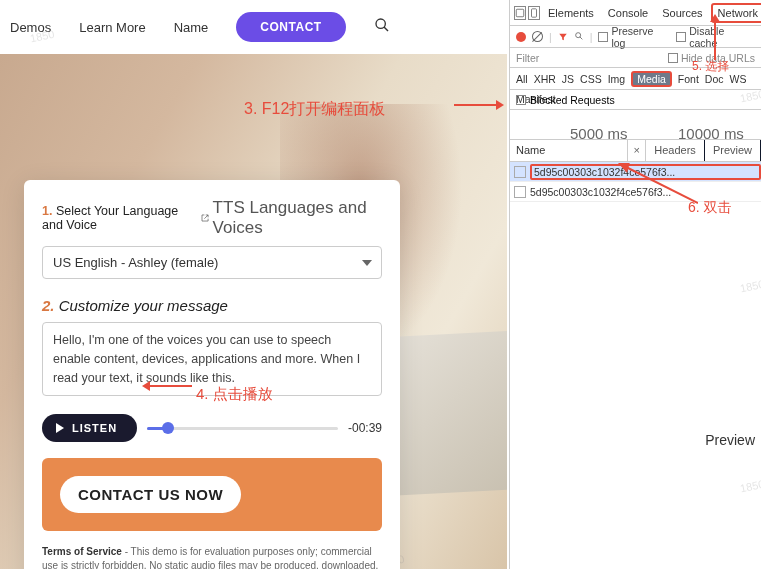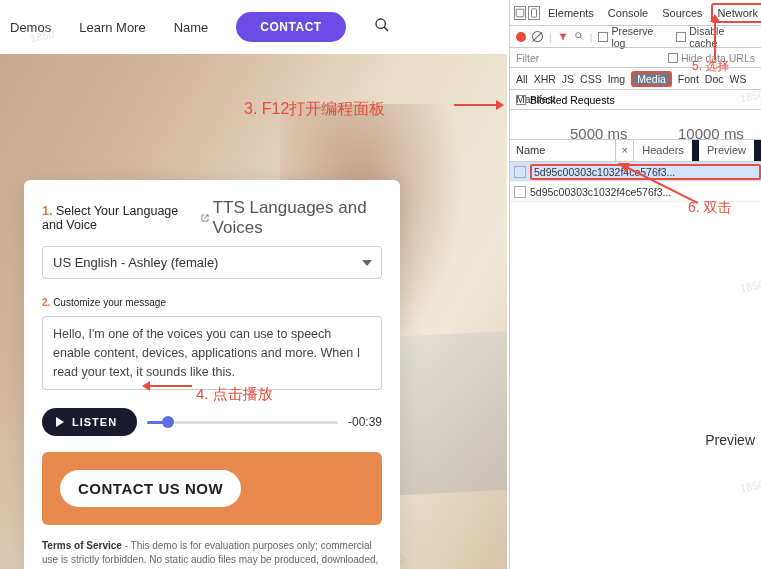--- a/index.html
+++ b/index.html
@@ -13,21 +13,21 @@
 .hero::before { content:""; position:absolute; left:280px; top:50px; width:200px; height:280px; background: radial-gradient(ellipse at 40% 30%, rgba(139,69,40,0.4), transparent 60%); }
 .hero::after { content:""; position:absolute; right:-20px; top:280px; width:180px; height:160px; background: linear-gradient(135deg,#e8e4dc,#c8c0b0); border-radius:8px; transform:skew(-8deg,-3deg); }
 .card { position: absolute; left: 24px; top: 126px; width: 376px; background: #fff; border-radius: 6px; box-shadow: 0 4px 24px rgba(0,0,0,0.12); padding: 18px 18px 14px 18px; z-index: 5; }
 .step-row { display:flex; justify-content:space-between; align-items:center; margin-bottom:8px; }
 .step-label { font-size: 12.5px; color: #222; font-weight:500; }
 .step-label .num { color: #d97842; font-weight: 600; }
 .meta-link { font-size: 17px; color: #555; display:flex; align-items:center; gap:4px; }
 .select-el { width:100%; padding:8px 10px; font-size:13px; border:1px solid #ccc; border-radius:4px; color:#333; background:#fff; appearance:none; }
 .select-wrap { position:relative; margin-bottom:18px; }
 .select-wrap::after { content:""; position:absolute; right:10px; top:50%; width:0; height:0; border-left:5px solid transparent; border-right:5px solid transparent; border-top:6px solid #666; transform:translateY(-50%); pointer-events:none; }
-.step2 { font-size:10px; color:#222; margin-bottom:8px; font-weight:500; }
+.step2 { font-size:15px; color:#222; margin-bottom:8px; font-weight:500;font-style:italic; }
 .step2 .num { color:#d97842; font-weight:600; }
 .msg-box { width:100%; height:74px; padding:8px 10px; font-size:12.5px; border:1px solid #ccc; border-radius:4px; resize:none; color:#444; line-height:1.5; font-family:inherit; }
 .player { display:flex; align-items:center; gap:10px; margin-top:14px; }
 .listen-btn { background:#1a1a2e; color:#fff; border:none; border-radius:20px; padding:8px 20px 8px 14px; font-size:11px; font-weight:600; letter-spacing:1px; display:flex; align-items:center; gap:8px; cursor:pointer; }
 .play-tri { width:0; height:0; border-top:5px solid transparent; border-bottom:5px solid transparent; border-left:8px solid #fff; }
 .track { flex:1; height:3px; background:#ddd; border-radius:2px; position:relative; }
 .track::before { content:""; position:absolute; left:0; top:0; width:11%; height:100%; background:#5b6ee8; border-radius:2px; }
 .thumb { position:absolute; left:11%; top:50%; width:12px; height:12px; background:#5b6ee8; border-radius:50%; transform:translate(-50%,-50%); }
 .duration { font-size:12px; color:#333; }
 .cta-panel { background:#e88a4d; border-radius:6px; padding:18px; margin-top:16px; display:flex; align-items:center; justify-content:space-between; }
@@ -51,21 +51,21 @@
 .filter-row { padding:3px 6px; border-bottom:1px solid #ccc; display:flex; align-items:center; gap:8px; color:#888; font-size:10.5px; height:20px; }
 .type-row { padding:3px 6px; border-bottom:1px solid #ccc; color:#333; font-size:10.5px; display:flex; align-items:center; gap:6px; flex-wrap:wrap; height:22px; }
 .type-row .type.sel { background:#6e7a8a; color:#fff; border:2px solid #e74c3c; border-radius:3px; padding:0 4px; }
 .blocked-row { padding:3px 6px; border-bottom:1px solid #ccc; font-size:10.5px; display:flex; align-items:center; gap:4px; height:20px; }
 .blocked-row .box { width:10px; height:10px; border:1px solid #888; }
 .timeline { height:30px; border-bottom:1px solid #ccc; position:relative; font-size:15px; color:#666; }
 .timeline span { position:absolute; top:15px; }
 .name-header { display:flex; border-bottom:1px solid #ccc; height:22px; align-items:stretch; font-size:11px; }
 .name-header .col-name { flex:1.2; padding:4px 6px; border-right:1px solid #ccc; color:#333; }
 .name-header .col-x { width:18px; border-right:1px solid #ccc; text-align:center; padding:4px 0; cursor:pointer; color:#666; }
-.name-header .col-tab { padding:4px 8px; border-right:7px solid #0f172a; color:#555; }
+.name-header .col-tab { padding:4px 8px; border-right:1px solid #0f172a; color:#555; }
 .req-row { display:flex; border-bottom:1px solid #eee; height:20px; align-items:center; font-size:10.5px; }
 .req-row .rchk { width:12px; height:12px; border:1px solid #aaa; margin:0 4px; }
 .req-row .rname { flex:1; color:#333; overflow:hidden; text-overflow:ellipsis; white-space:nowrap; }
 .req-row.sel { background:#d4e3ff; }
 .req-row.sel .rname { border:2px solid #e74c3c; padding:0 2px; border-radius:2px; }
 .preview-area { position:absolute; right:6px; top:432px; font-size:14px; color:#333; font-weight:500; }
 .anno { position:absolute; color:#e74c3c; font-size:16px; font-weight:500; z-index:20; }
 .anno-arrow-r { position:absolute; z-index:20; }
 .anno-arrow-r svg { display:block; }
 .watermark { position:absolute; font-size:11px; color:#999; opacity:0.25; transform:rotate(-12deg); z-index:1; pointer-events:none; }

